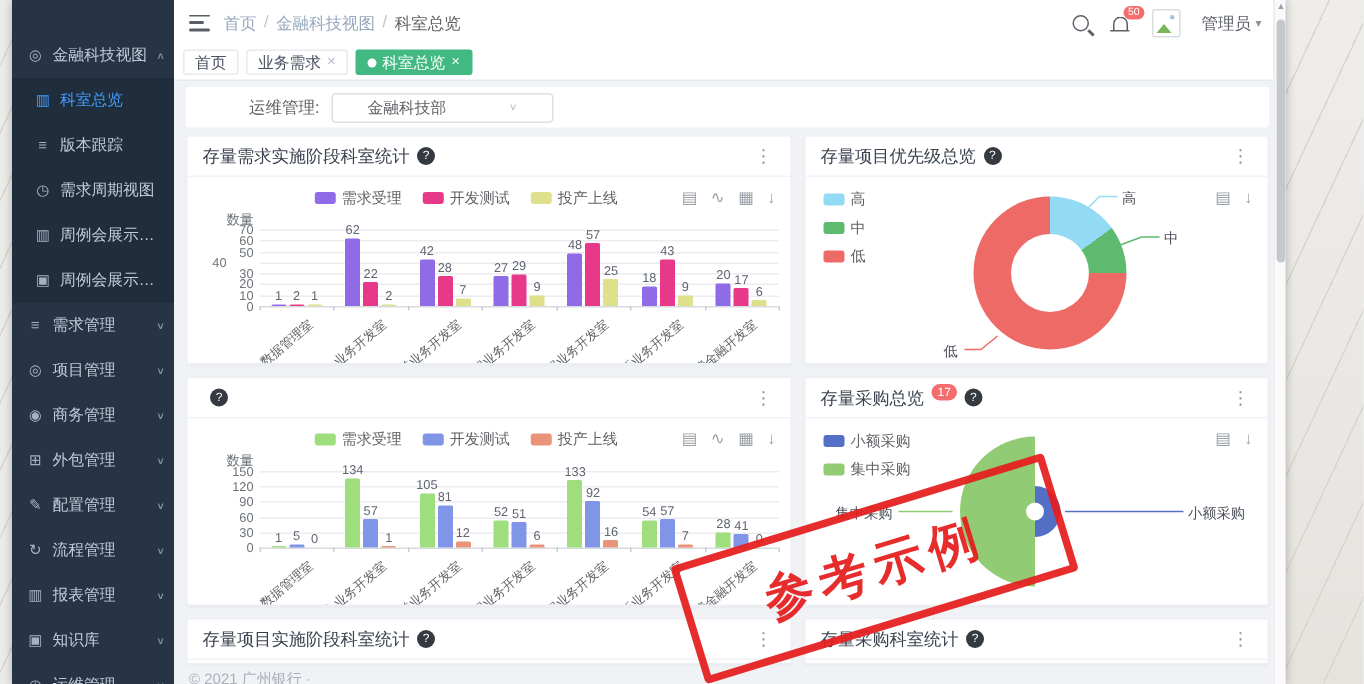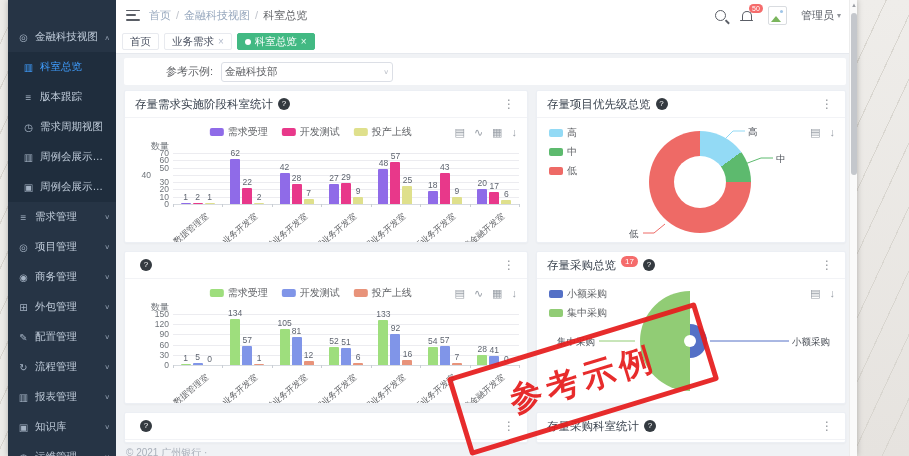--- a/index.html
+++ b/index.html
@@ -62,22 +62,22 @@
     color:#495060; background:#fff; border:1px solid #e8eaef; border-radius:2px; cursor:pointer; }
   .tag .x { font-size:10px; color:#b4bccc; }
   .tag.on { background:#42b983; border-color:#42b983; color:#fff; }
   .tag.on .dot { width:6px; height:6px; border-radius:50%; background:#fff; }
   .tag.on .x { color:#eafff3; }
 
   .content { position:absolute; left:0; top:55px; right:0; bottom:0; }
   .fcard { position:absolute; left:8px; top:3px; width:722px; height:27px; background:#fff;
     border-radius:2px; display:flex; align-items:center; }
   .flabel { font-size:11px; color:#606266; margin-left:42px; }
-  .fselect { width:172px; height:20px; border:1px solid #dcdfe6; border-radius:3px; margin-left:8px;
-    display:flex; align-items:center; justify-content:space-between; padding:0 3px; cursor:pointer; background:#fff;}
+  .fselect { width:148px; height:20px; border:1px solid #dcdfe6; border-radius:3px; margin-left:8px;
+    display:flex; align-items:center; justify-content:space-between; padding:0 23px; cursor:pointer; background:#fff;}
   .fselect .val { font-size:10.5px; color:#606266; }
   .fselect .chev { font-size:8px; color:#c0c4cc; transform:scaleY(.8); }
 
   .card { position:absolute; background:#fff; border-radius:2px; border:1px solid #eceff4;
     box-shadow:0 1px 2px rgba(0,0,0,.03); overflow:hidden; }
   .chead { height:27px; display:flex; align-items:center; padding:0 10px; border-bottom:1px solid #f2f3f6; }
   .ctitle { font-size:11.5px; color:#39424e; }
   .help { width:12px; height:12px; border-radius:50%; background:#343a40; color:#fff; font-size:8px;
     line-height:12px; text-align:center; margin-left:5px; cursor:pointer; flex:none;}
   .nbadge { background:#f56c6c; color:#fff; font-size:8px; line-height:11px; padding:0 4px;
@@ -239,21 +239,21 @@
         </div>
         <div class="tag on">
           <span class="dot"></span>
           <span>科室总览</span>
           <span class="x">×</span>
         </div>
       </div>
 
     <div class="content">
       <div class="fcard">
-        <span class="flabel">参考示例:</span>
+        <span class="flabel">运维管理:</span>
         <div class="fselect">
           <span class="val">金融科技部</span>
           <span class="chev">∨</span>
         </div>
       </div>
       <div id="cards">
           <div class="card" style="left: 8px; top: 35px; width: 404px; height: 153px;">
             <div class="chead">
               <span class="ctitle">存量需求实施阶段科室统计</span>
               <span class="help">?</span>
@@ -518,20 +518,21 @@
                 <circle cx="153" cy="62" r="6" fill="#fff"></circle>
                 <line x1="98" y1="62" x2="62" y2="62" stroke="#91cc75" stroke-width="1"></line>
                 <line x1="173" y1="62" x2="252" y2="62" stroke="#5470c6" stroke-width="1"></line>
               </svg>
               <div class="plab" style="left: 20px; top: 57px;">集中采购</div>
               <div class="plab" style="left: 255px; top: 57px;">小额采购</div>
             </div>
           </div>
           <div class="card" style="left: 8px; top: 357px; width: 404px; height: 31px;">
             <div class="chead">
+              <span class="ctitle">存量项目实施阶段科室统计</span>
               <span class="help">?</span>
               <span class="more">⋮</span>
             </div>
           </div>
           <div class="card" style="left: 420px; top: 357px; width: 310px; height: 31px;">
             <div class="chead">
               <span class="ctitle">存量采购科室统计</span>
               <span class="help">?</span>
               <span class="more">⋮</span>
             </div>

